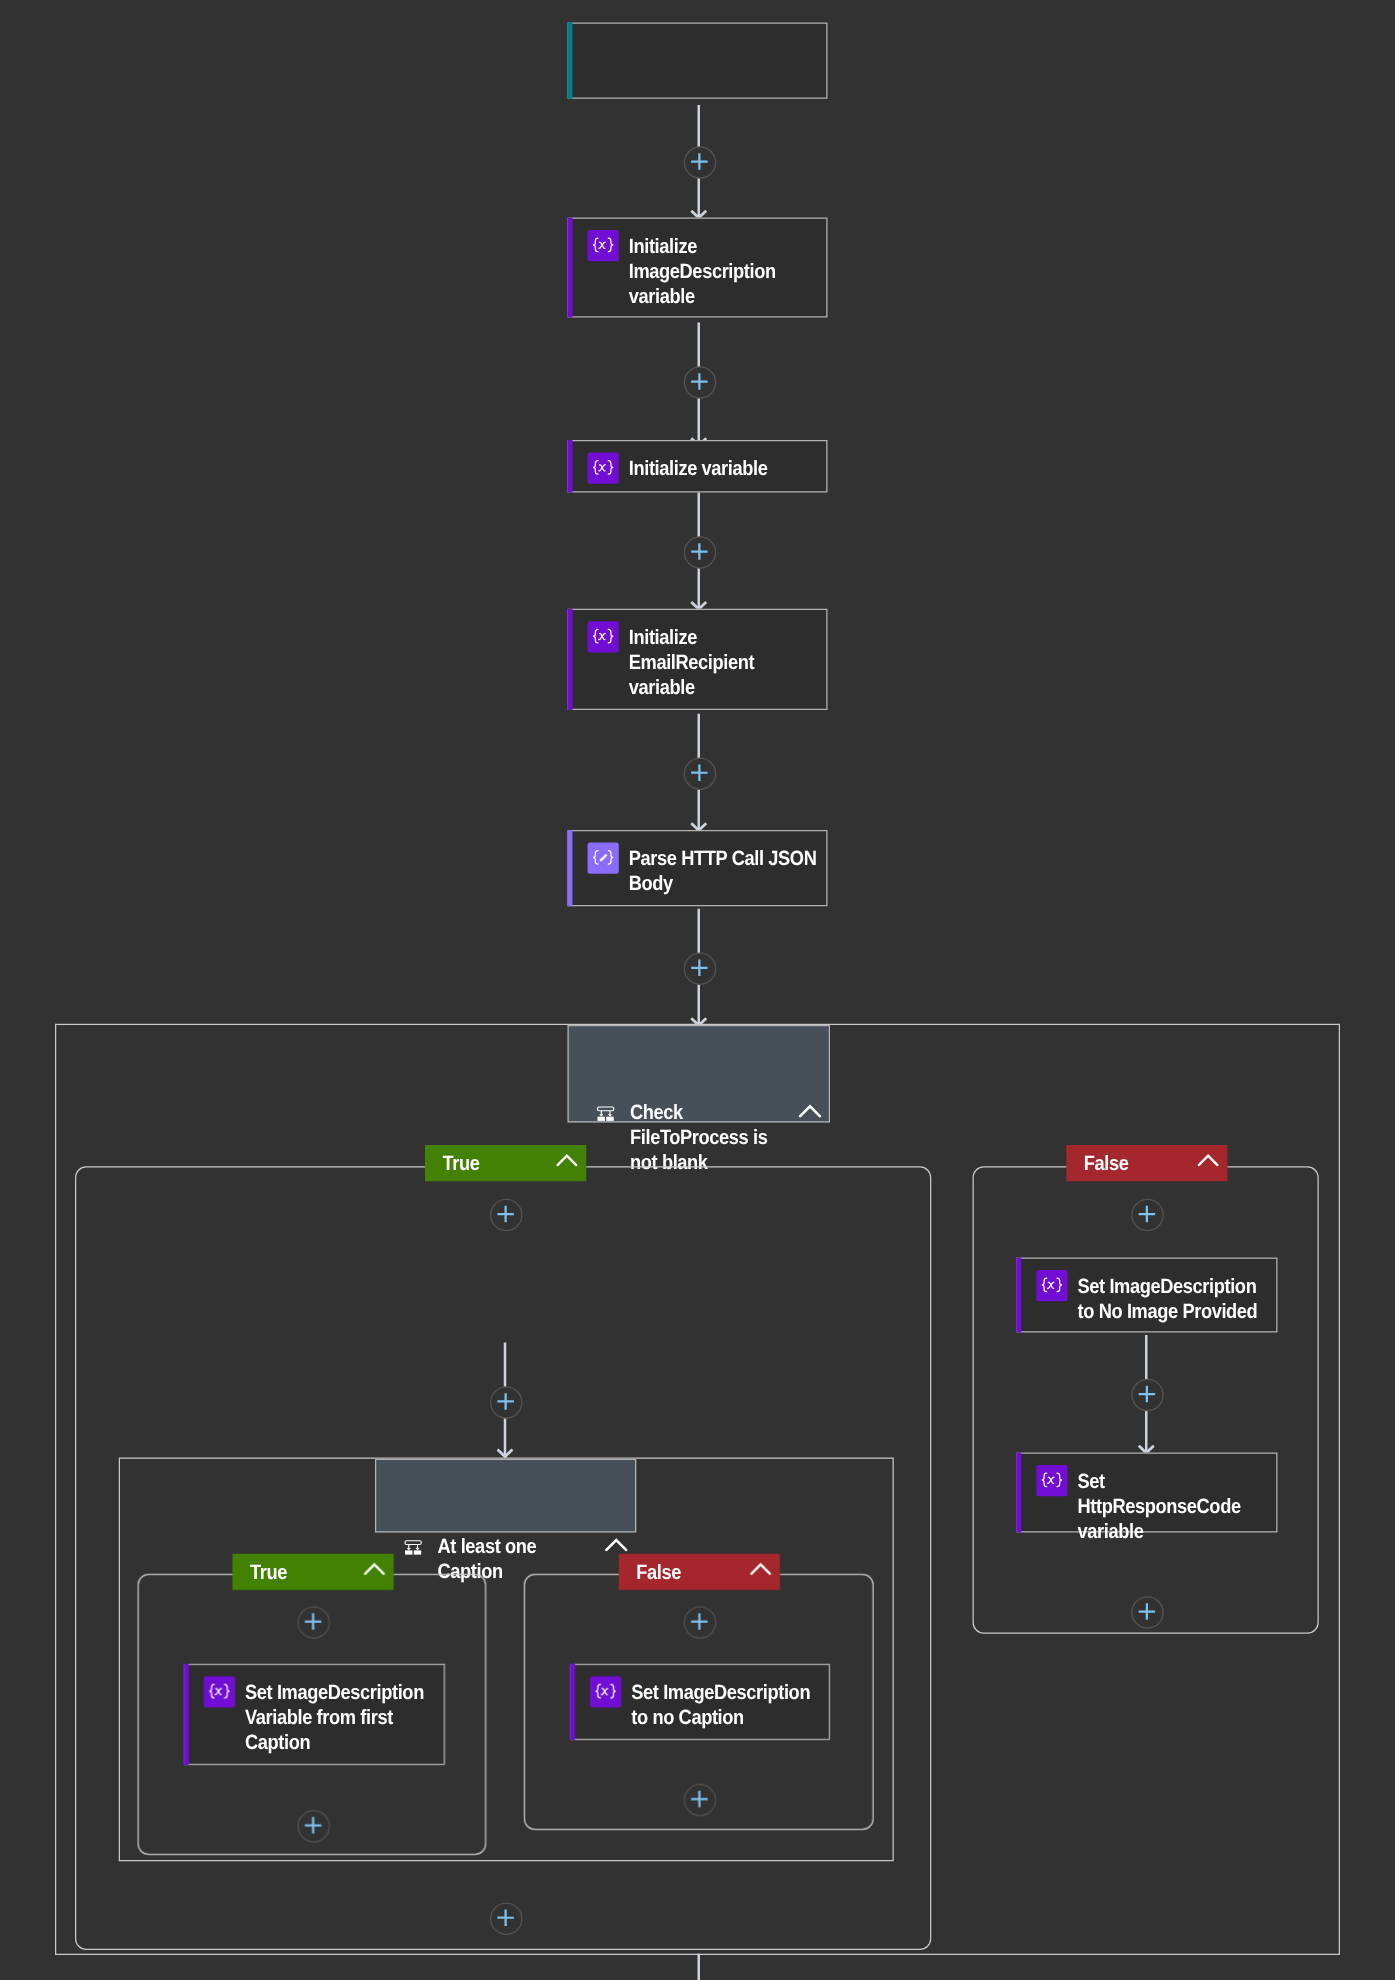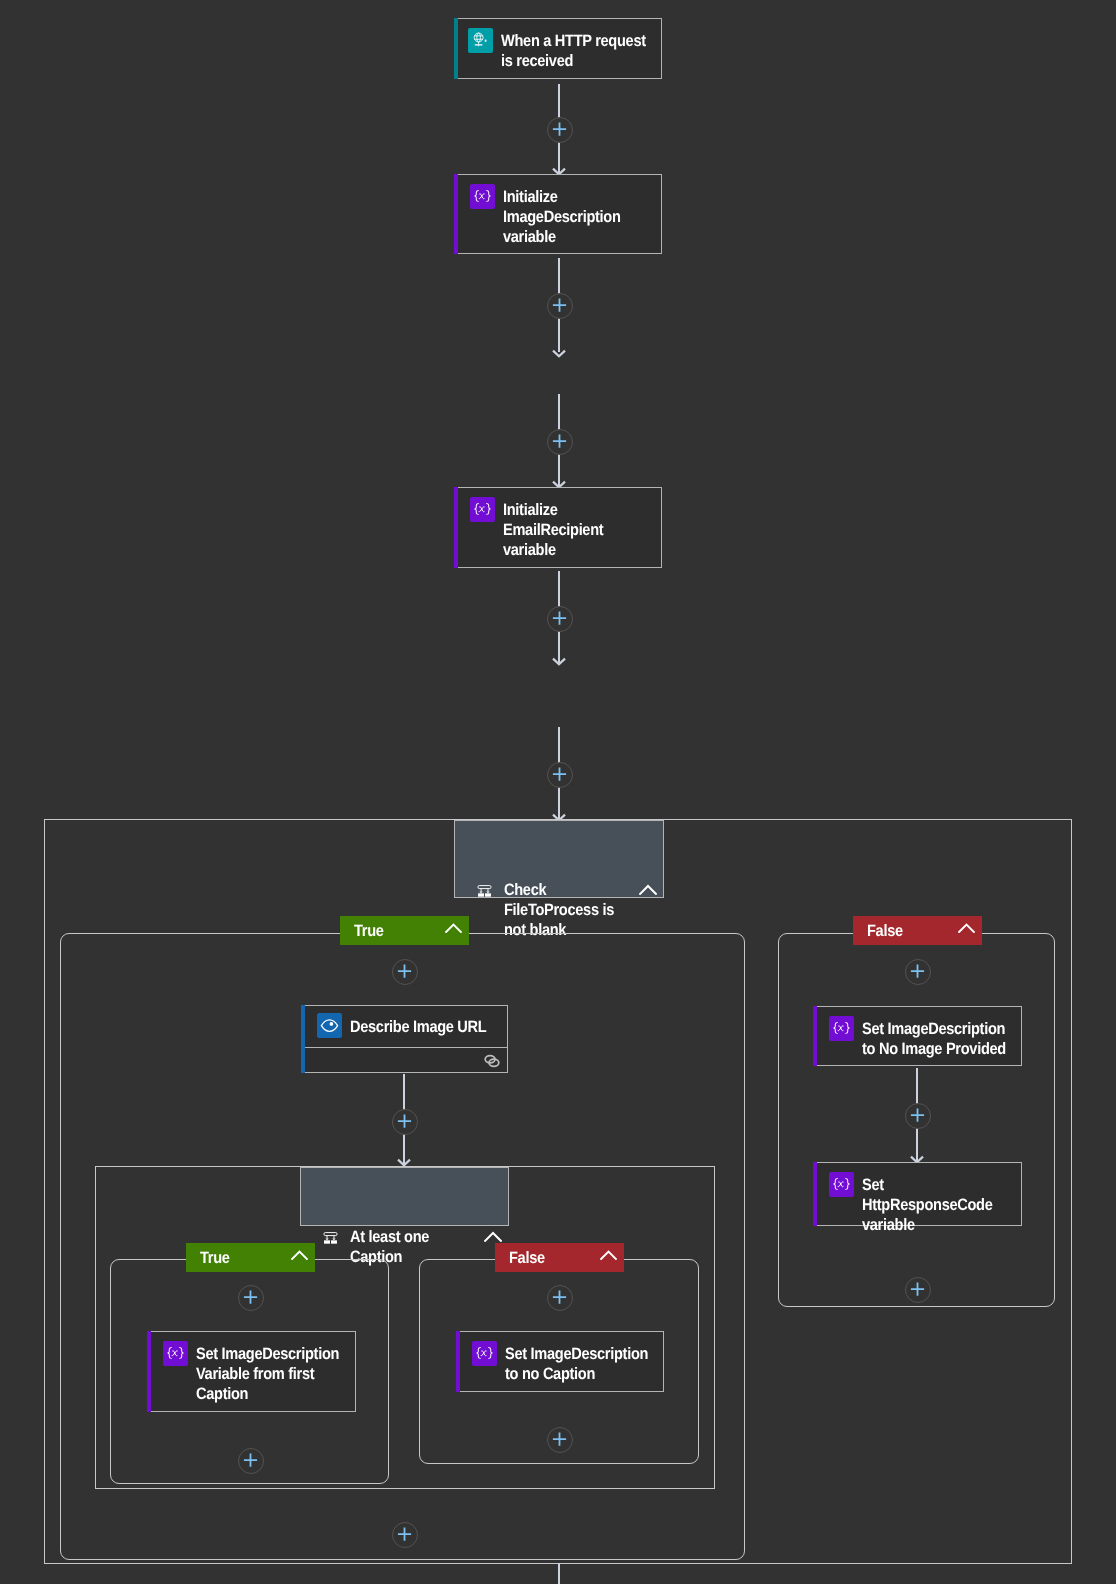--- a/index.html
+++ b/index.html
@@ -112,31 +112,20 @@
       <ellipse cx="11.9" cy="11.7" rx="4.9" ry="3.6"></ellipse>
     </g>
   </symbol>
 </defs>
 </svg>
 
 <div id="canvas">
 
   <div class="card" style="left:454px;top:17.5px;width:208px;height:61px;">
     <div class="accent" style="background:#01808c"></div>
-    <div class="inner" style="padding-left:13px">
-      <span class="card-icon" style="background:#009fa8">
-        <svg width="18" height="18">
-            <use href="#ic-globe"></use>
-          </svg>
-      </span>
-      <span class="card-title">
-          <div>When a HTTP request</div>
-          <div>is received</div>
-        </span>
-    </div>
   </div>
 
   <div class="vline" style="left:558px;top:84px;height:90px;"></div>
   <svg class="arrowhead" style="left:552px;top:166.5px" viewBox="0 0 14 9">
       <path d="M1 1.6 L7 7.2 L13 1.6" fill="none" stroke="#ccd3de" stroke-width="2.2"></path>
     </svg>
   <div class="plus" style="left:547px;top:117px;">
     <svg width="15" height="15" viewBox="0 0 15 15">
         <path d="M6.6 0.6h1.8v5.7h5.7v1.8h-5.7v5.7h-1.8v-5.7h-5.7v-1.8h5.7z" fill="#7cc0f0"></path>
       </svg>
@@ -161,20 +150,33 @@
   <div class="vline" style="left:558px;top:258px;height:94px;"></div>
   <svg class="arrowhead" style="left:552px;top:348.5px" viewBox="0 0 14 9">
       <path d="M1 1.6 L7 7.2 L13 1.6" fill="none" stroke="#ccd3de" stroke-width="2.2"></path>
     </svg>
   <div class="plus" style="left:547px;top:293px;">
     <svg width="15" height="15" viewBox="0 0 15 15">
         <path d="M6.6 0.6h1.8v5.7h5.7v1.8h-5.7v5.7h-1.8v-5.7h-5.7v-1.8h5.7z" fill="#7cc0f0"></path>
       </svg>
   </div>
 
+  <div class="card" style="left:454px;top:352px;width:208px;height:41.5px;">
+    <div class="accent" style="background:#720dd4"></div>
+    <div class="inner">
+      <span class="card-icon" style="background:#720dd4">
+        <svg width="19" height="19">
+            <use href="#ic-var"></use>
+          </svg>
+      </span>
+      <span class="card-title">
+          <div>Initialize variable</div>
+        </span>
+    </div>
+  </div>
 
   <div class="vline" style="left:558px;top:394px;height:93px;"></div>
   <svg class="arrowhead" style="left:552px;top:479.5px" viewBox="0 0 14 9">
       <path d="M1 1.6 L7 7.2 L13 1.6" fill="none" stroke="#ccd3de" stroke-width="2.2"></path>
     </svg>
   <div class="plus" style="left:547px;top:429px;">
     <svg width="15" height="15" viewBox="0 0 15 15">
         <path d="M6.6 0.6h1.8v5.7h5.7v1.8h-5.7v5.7h-1.8v-5.7h-5.7v-1.8h5.7z" fill="#7cc0f0"></path>
       </svg>
   </div>
@@ -198,20 +200,34 @@
   <div class="vline" style="left:558px;top:571px;height:93px;"></div>
   <svg class="arrowhead" style="left:552px;top:656.5px" viewBox="0 0 14 9">
       <path d="M1 1.6 L7 7.2 L13 1.6" fill="none" stroke="#ccd3de" stroke-width="2.2"></path>
     </svg>
   <div class="plus" style="left:547px;top:606px;">
     <svg width="15" height="15" viewBox="0 0 15 15">
         <path d="M6.6 0.6h1.8v5.7h5.7v1.8h-5.7v5.7h-1.8v-5.7h-5.7v-1.8h5.7z" fill="#7cc0f0"></path>
       </svg>
   </div>
 
+  <div class="card" style="left:454px;top:664px;width:208px;height:61px;">
+    <div class="accent" style="background:#8a6bfb"></div>
+    <div class="inner">
+      <span class="card-icon" style="background:#8a6bfb">
+        <svg width="19" height="19">
+            <use href="#ic-json"></use>
+          </svg>
+      </span>
+      <span class="card-title">
+          <div>Parse HTTP Call JSON</div>
+          <div>Body</div>
+        </span>
+    </div>
+  </div>
 
   <div class="vline" style="left:558px;top:727px;height:93px;"></div>
   <svg class="arrowhead" style="left:552px;top:812.5px" viewBox="0 0 14 9">
       <path d="M1 1.6 L7 7.2 L13 1.6" fill="none" stroke="#ccd3de" stroke-width="2.2"></path>
     </svg>
   <div class="plus" style="left:547px;top:762px;">
     <svg width="15" height="15" viewBox="0 0 15 15">
         <path d="M6.6 0.6h1.8v5.7h5.7v1.8h-5.7v5.7h-1.8v-5.7h-5.7v-1.8h5.7z" fill="#7cc0f0"></path>
       </svg>
   </div>
@@ -246,40 +262,20 @@
           <path d="M1.1 9.0 L8.5 1.6 L15.9 9.0" fill="none" stroke="#fff" stroke-width="1.95" stroke-linecap="square"></path>
         </svg>
     </span>
   </div>
   <div class="plus" style="left:392px;top:959px;">
     <svg width="15" height="15" viewBox="0 0 15 15">
         <path d="M6.6 0.6h1.8v5.7h5.7v1.8h-5.7v5.7h-1.8v-5.7h-5.7v-1.8h5.7z" fill="#7cc0f0"></path>
       </svg>
   </div>
 
-  <div class="card" style="left:301px;top:1005px;width:207px;height:68px;display:block;">
-    <div class="accent" style="background:#1366b0"></div>
-    <div style="display:flex;align-items:center;height:41px;padding-left:15px;box-sizing:border-box;padding-bottom:2px;">
-      <span class="card-icon" style="background:#1366b0">
-        <svg width="19" height="19">
-            <use href="#ic-eye"></use>
-          </svg>
-      </span>
-      <span class="card-title">
-          <div>Describe Image URL</div>
-        </span>
-    </div>
-    <div style="border-top:1px solid #b4b4b4;height:26px;display:flex;align-items:center;justify-content:flex-end;padding-right:5px;box-sizing:border-box;">
-      <span style="line-height:0">
-          <svg width="20" height="20" style="display:block">
-            <use href="#ic-link"></use>
-          </svg>
-        </span>
-    </div>
-  </div>
 
   <div class="vline" style="left:403px;top:1074px;height:92px;"></div>
   <svg class="arrowhead" style="left:397px;top:1158px" viewBox="0 0 14 9">
       <path d="M1 1.6 L7 7.2 L13 1.6" fill="none" stroke="#ccd3de" stroke-width="2.2"></path>
     </svg>
   <div class="plus" style="left:392px;top:1109px;">
     <svg width="15" height="15" viewBox="0 0 15 15">
         <path d="M6.6 0.6h1.8v5.7h5.7v1.8h-5.7v5.7h-1.8v-5.7h-5.7v-1.8h5.7z" fill="#7cc0f0"></path>
       </svg>
   </div>

